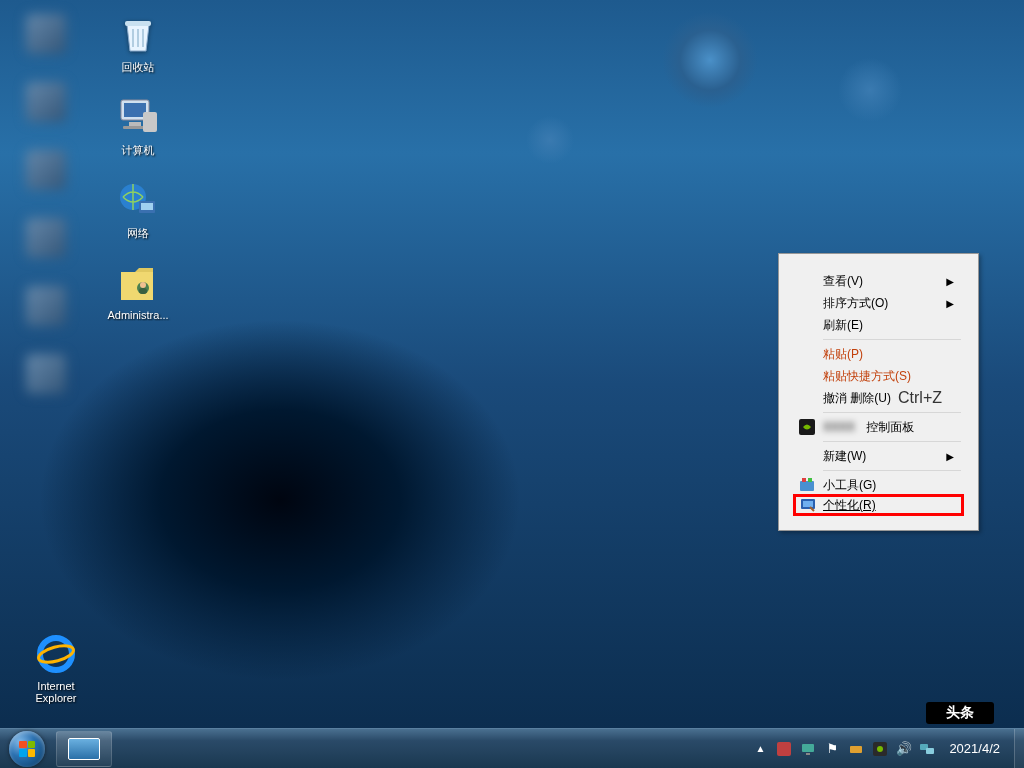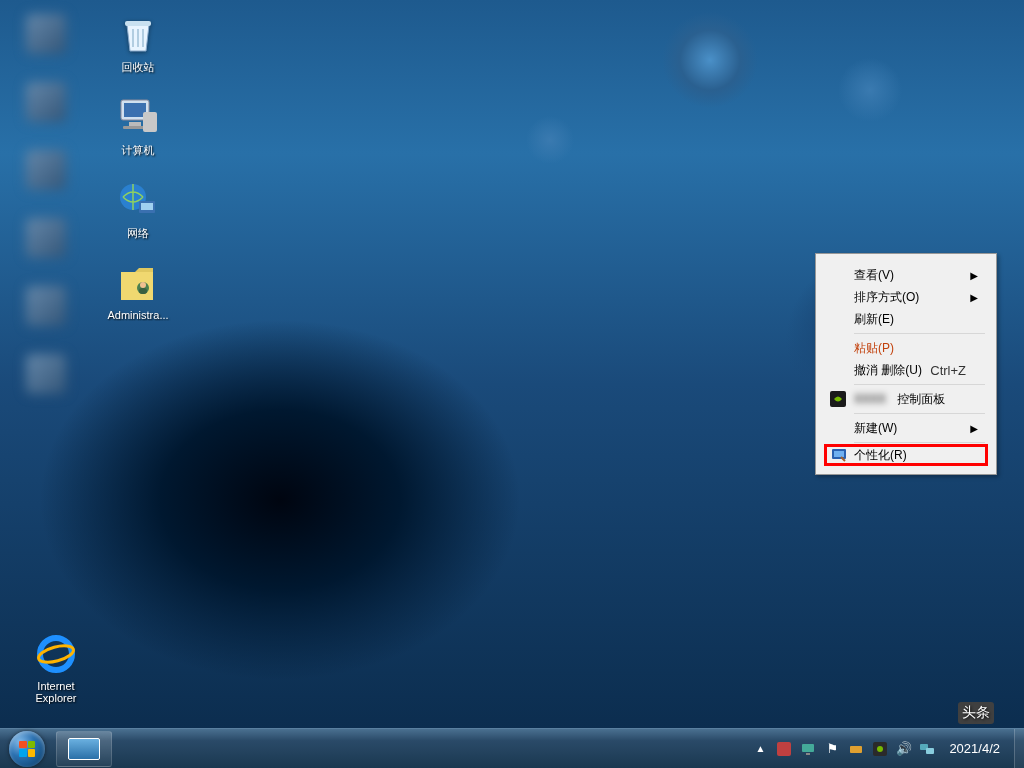--- a/index.html
+++ b/index.html
@@ -51,38 +51,38 @@
       width: 72px;
       overflow: hidden;
       white-space: nowrap;
       text-overflow: ellipsis;
     }
     .blurred .icon-graphic { filter: blur(6px); }
     .blurred .icon-label { filter: blur(4px); }
     .context-menu {
       position: absolute;
       top: 253px;
-      right: 27px;
-      width: 182px;
+      right: 45px;
+      width: 201px;
       background: #f0f0f0;
       border: 1px solid #979797;
       box-shadow: 2px 2px 4px rgba(0,0,0,0.3);
-      padding: 10px;
+      padding: 16px;
     }
     .menu-item {
       height: 22px;
       display: flex;
       align-items: center;
       padding: 0 20px 0 28px;
       position: relative;
       cursor: pointer;
     }
     .menu-item.disabled { color: #c2410c; cursor: default; }
     .menu-item .label { flex: 1; }
-    .menu-item .shortcut { color: #333; font-size: 13px; }
+    .menu-item .shortcut { color: #333; font-size: 16px; }
     .menu-item .submenu-arrow {
       position: absolute;
       right: 8px;
       font-size: 10px;
     }
     .menu-item .item-icon {
       position: absolute;
       left: 4px;
       width: 16px;
       height: 16px;
@@ -92,20 +92,21 @@
     }
     .menu-separator {
       height: 1px;
       background: #d7d7d7;
       margin: 3px 1px 3px 28px;
     }
     .highlighted-item {
       border: 3px solid #ff0000;
       margin: -2px -2px -2px -2px;
       padding: 0 19px 0 27px;
+      text-decoration: underline;
     }
     .taskbar {
       position: absolute;
       bottom: 0;
       left: 0;
       width: 100%;
       height: 40px;
       background: linear-gradient(180deg, #4a7090 0%, #2a4a68 30%, #1a3850 100%);
       border-top: 1px solid #5a80a0;
       display: flex;
@@ -186,26 +187,26 @@
       right: 30px;
       bottom: 44px;
       color: #fff;
       font-size: 18px;
       text-shadow: 1px 1px 3px #000;
       display: flex;
       align-items: center;
       gap: 4px;
     }
     .watermark-badge {
-      background: #404040;
+      background: #000000;
       color: #fff;
       border-radius: 3px;
-      padding: 2px 4px;
+      padding: 2px 20px;
       font-size: 14px;
-      font-weight: normal;
+      font-weight: bold;
     }
     .recycle-bin-svg { filter: drop-shadow(0 1px 2px rgba(0,0,0,0.4)); }
   </style>
 </head>
 <body>
 
 <div class="desktop-icons">
   <div class="columns">
     <div class="icon-column" id="col0">
         <div class="desktop-icon blurred">
@@ -314,40 +315,53 @@
       <span class="label">排序方式(O)</span>
       <span class="submenu-arrow">▶</span>
     </div>
     <div class="menu-item">
       <span class="label">刷新(E)</span>
     </div>
     <div class="menu-separator"></div>
     <div class="menu-item disabled">
       <span class="label">粘贴(P)</span>
     </div>
+    <div class="menu-item disabled">
+      <span class="label">粘贴快捷方式(S)</span>
+    </div>
     <div class="menu-item">
       <span class="label">撤消 删除(U)</span>
       <span class="shortcut">Ctrl+Z</span>
     </div>
     <div class="menu-separator"></div>
     <div class="menu-item">
       <span class="item-icon">
         <svg width="16" height="16">
           <rect width="16" height="16" fill="#1a1a1a" rx="2"></rect>
           <path d="M4 8 Q8 3 12 8 Q8 13 4 8" fill="#76b900"></path>
         </svg>
       </span>
       <span class="label"><span style="filter:blur(3px);display:inline-block;width:40px;">XXXX</span> 控制面板</span>
     </div>
     <div class="menu-separator"></div>
     <div class="menu-item">
       <span class="label">新建(W)</span>
       <span class="submenu-arrow">▶</span>
     </div>
     <div class="menu-separator"></div>
+    <div class="menu-item">
+      <span class="item-icon">
+        <svg width="16" height="16">
+          <rect x="1" y="4" width="14" height="10" fill="#4a90d0" rx="1"></rect>
+          <rect x="3" y="1" width="4" height="4" fill="#e04040"></rect>
+          <rect x="9" y="1" width="4" height="4" fill="#40c040"></rect>
+        </svg>
+      </span>
+      <span class="label">小工具(G)</span>
+    </div>
     <div class="menu-item highlighted-item">
       <span class="item-icon">
         <svg width="16" height="16">
           <rect x="1" y="2" width="14" height="10" fill="#2a60b0" rx="1"></rect>
           <rect x="3" y="4" width="10" height="6" fill="#70b0f0"></rect>
           <path d="M10 10 L14 14" stroke="#a06030" stroke-width="2"></path>
         </svg>
       </span>
       <span class="label">个性化(R)</span>
     </div>

